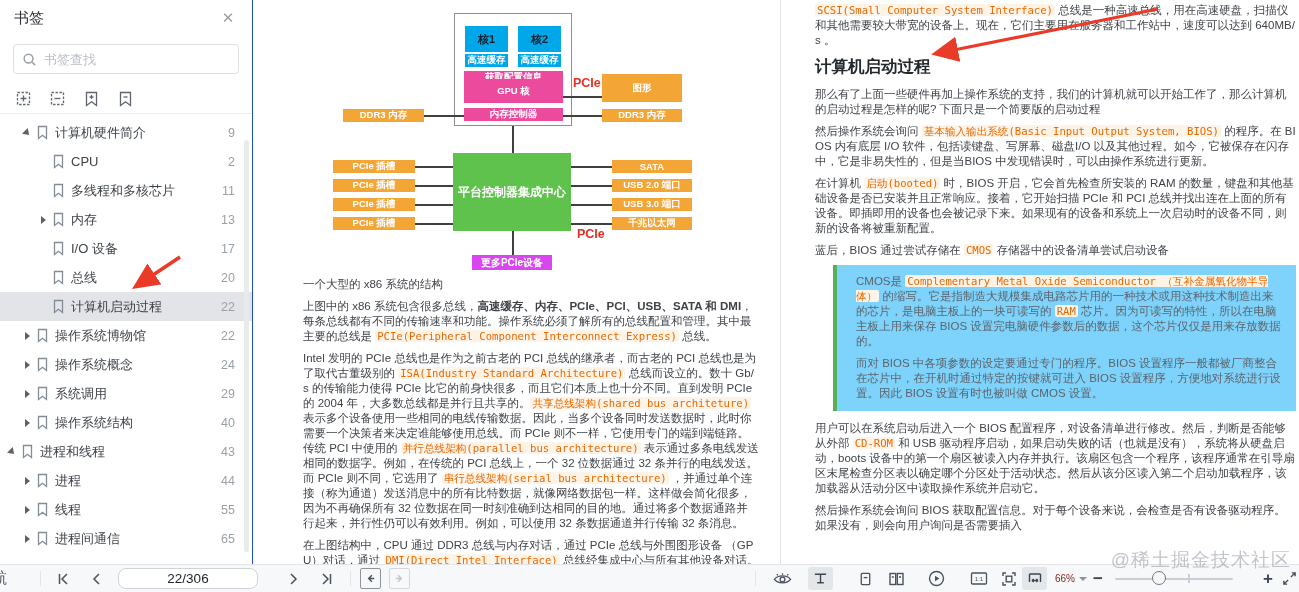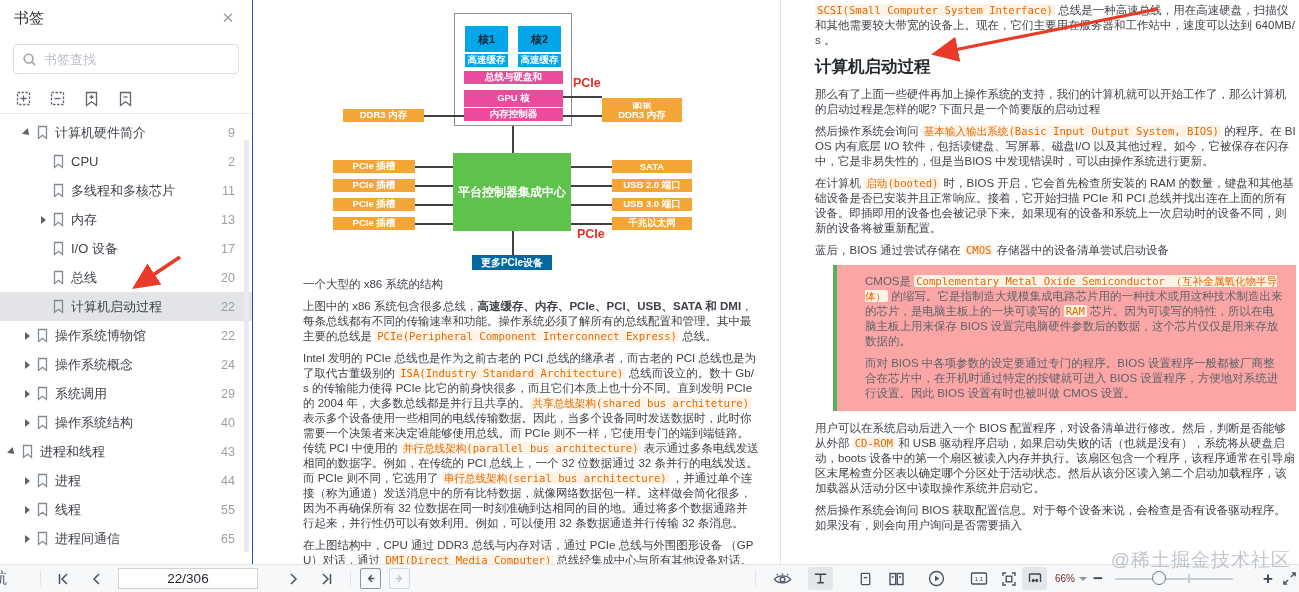--- a/index.html
+++ b/index.html
@@ -30,47 +30,47 @@
 .sb-scroll{position:absolute;right:3px;top:140px;width:5px;height:412px;border-radius:3px;background:#e8eaed}
 
 #doc{position:absolute;left:253px;top:0;width:1046px;height:564px;background:#fff;overflow:hidden}
 .col-divider{position:absolute;left:527px;top:0;width:1px;height:564px;background:#e4e4e6}
 .flow p.para{font-size:11.5px;line-height:15px;color:#3f4349;margin-bottom:7px;word-break:break-all}
 .code{font-family:"DejaVu Sans Mono","Liberation Mono",monospace;color:#e96900;background:#fdf3e7;border-radius:2px;padding:0 2px;font-size:10.6px}
 .bold{font-weight:bold}
 #left-flow{position:absolute;left:50px;top:277px;width:456px}
 #right-flow{position:absolute;left:562px;top:3px;width:481px}
 #right-flow .h2{font-size:16.5px;font-weight:bold;color:#23282d;margin:8px 0 9px}
-.quote{background:#fca5a5;border-left:4px solid #56b058;padding:9px 12px 3px 28px;margin:3px 0 10px 18px;}
+.quote{background:#7dd3fc;border-left:4px solid #56b058;padding:9px 12px 3px 19px;margin:3px 0 10px 18px;}
 .quote p.para{color:#5d646b}
 
 #diagram{position:absolute;left:77px;top:6px;width:380px;height:272px}
 .dbox{position:absolute;display:flex;align-items:center;justify-content:center;color:#fff;font-size:9.5px;font-weight:bold;white-space:nowrap}
 .cpu-outline{position:absolute;left:124px;top:7px;width:118px;height:113px;background:#fff;border:1.5px solid #8b9094}
 .blue{background:#00a7e9}
 .pink{background:#eb4a9d}
 .orange{background:#f3a536}
 .green{background:#5fc24d}
-.lblue{background:#0369a1}
+.lblue{background:#d946ef}
 .core{font-size:11px;color:#123;}
 .hline,.vline{position:absolute;background:#404040}
 .hline{height:1.5px}
 .vline{width:1.5px}
 .pcie-red{position:absolute;color:#e53026;font-weight:bold;font-size:12.5px}
 
 .arrow-svg{position:absolute;z-index:60;pointer-events:none}
 
 #watermark{position:absolute;right:8px;top:547px;font-size:19px;color:#9ca3ad;opacity:.62;letter-spacing:1px;z-index:50}
 
 #toolbar{position:absolute;left:0;top:564px;width:1299px;height:28px;background:#f7f8fa;border-top:1px solid #e2e4e6;z-index:40}
 .tb{position:absolute;top:0;height:27px;display:flex;align-items:center;justify-content:center;cursor:pointer;color:#49525e}
 .tb svg{display:block}
 .tb.sel{background:#e4e7ea;border-radius:3px;top:2px;height:23px}
 .vsep{position:absolute;top:6px;width:1px;height:15px;background:#e2e4e7}
-#page-input{position:absolute;left:118px;top:3px;width:140px;height:21px;border:1px solid #cfd3d8;border-radius:0;background:#fff;text-align:center;font-size:13.5px;color:#22262b;font-family:inherit;outline:none}
+#page-input{position:absolute;left:118px;top:3px;width:140px;height:21px;border:1px solid #cfd3d8;border-radius:8px;background:#fff;text-align:center;font-size:13.5px;color:#22262b;font-family:inherit;outline:none}
 .zoom-txt{font-size:10px;color:#7f1d1d}
 .caret{width:0;height:0;border-left:4px solid transparent;border-right:4px solid transparent;border-top:4.5px solid #8d949c;margin-left:4px}
 .slider-track{position:absolute;left:1115px;top:13px;width:118px;height:2px;background:#c9ced4;border-radius:1px}
 .slider-tick{position:absolute;left:1188px;top:9px;width:1.5px;height:9px;background:#c9ced4}
 .slider-knob{position:absolute;left:1152px;top:6px;width:14px;height:14px;border-radius:50%;background:#f7f8fa;border:1.5px solid #6f7881;cursor:pointer}
 .pm{font-size:17px;font-weight:bold;color:#3c4652}
 .frag{position:absolute;left:-8px;top:4px;font-size:15px;color:#4a5560}
 </style>
 </head>
 <body>
@@ -265,26 +265,26 @@
     <div class="hline" style="left:85px;top:217px;width:38px"></div>
     <div class="hline" style="left:241px;top:160px;width:41px"></div>
     <div class="hline" style="left:241px;top:179px;width:41px"></div>
     <div class="hline" style="left:241px;top:198px;width:41px"></div>
     <div class="hline" style="left:241px;top:217px;width:41px"></div>
 
     <div class="dbox blue core" style="left:135px;top:20px;width:43px;height:26px">核1</div>
     <div class="dbox blue core" style="left:188px;top:20px;width:43px;height:26px">核2</div>
     <div class="dbox blue" style="left:135px;top:48px;width:43px;height:13px">高速缓存</div>
     <div class="dbox blue" style="left:188px;top:48px;width:43px;height:13px">高速缓存</div>
-    <div class="dbox pink" style="left:134px;top:65px;width:99px;height:13px">总线与硬盘和</div>
-    <div class="dbox pink" style="left:134px;top:84px;width:99px;height:17px">GPU 核</div>
+    <div class="dbox pink" style="left:134px;top:65px;width:99px;height:13px">获取配置信息</div>
+    <div class="dbox pink" style="left:134px;top:73px;width:99px;height:24px">GPU 核</div>
     <div class="dbox pink" style="left:134px;top:102px;width:99px;height:13px">内存控制器</div>
 
     <div class="dbox orange" style="left:13px;top:103px;width:81px;height:13px">DDR3 内存</div>
-    <div class="dbox orange" style="left:272px;top:92px;width:80px;height:19px">图形</div>
+    <div class="dbox orange" style="left:272px;top:68px;width:80px;height:28px">图形</div>
     <div class="dbox orange" style="left:272px;top:103px;width:80px;height:13px">DDR3 内存</div>
     <div class="pcie-red" style="left:243px;top:70px">PCIe</div>
 
     <div class="dbox green" style="left:123px;top:147px;width:118px;height:78px;font-size:12px">平台控制器集成中心</div>
 
     <div class="dbox orange" style="left:3px;top:154px;width:82px;height:13px">PCIe 插槽</div>
     <div class="dbox orange" style="left:3px;top:173px;width:82px;height:13px">PCIe 插槽</div>
     <div class="dbox orange" style="left:3px;top:192px;width:82px;height:13px">PCIe 插槽</div>
     <div class="dbox orange" style="left:3px;top:211px;width:82px;height:13px">PCIe 插槽</div>
 
@@ -294,21 +294,21 @@
     <div class="dbox orange" style="left:282px;top:211px;width:80px;height:13px">千兆以太网</div>
     <div class="pcie-red" style="left:247px;top:221px">PCIe</div>
 
     <div class="dbox lblue" style="left:142px;top:249px;width:80px;height:15px;font-size:10px">更多PCIe设备</div>
   </div>
 
   <div id="left-flow" class="flow">
       <p class="para"><span>一个大型的 x86 系统的结构</span></p>
       <p class="para"><span>上图中的 x86 系统包含很多总线，</span><span class="bold">高速缓存、内存、PCIe、PCI、USB、SATA 和 DMI</span><span>，每条总线都有不同的传输速率和功能。操作系统必须了解所有的总线配置和管理。其中最主要的总线是 </span><span class="code">PCIe(Peripheral Component Interconnect Express)</span><span> 总线。</span></p>
       <p class="para"><span>Intel 发明的 PCIe 总线也是作为之前古老的 PCI 总线的继承者，而古老的 PCI 总线也是为了取代古董级别的 </span><span class="code">ISA(Industry Standard Architecture)</span><span> 总线而设立的。数十 Gb/s 的传输能力使得 PCIe 比它的前身快很多，而且它们本质上也十分不同。直到发明 PCIe 的 2004 年，大多数总线都是并行且共享的。</span><span class="code">共享总线架构(shared bus architeture)</span><span> 表示多个设备使用一些相同的电线传输数据。因此，当多个设备同时发送数据时，此时你需要一个决策者来决定谁能够使用总线。而 PCIe 则不一样，它使用专门的端到端链路。传统 PCI 中使用的 </span><span class="code">并行总线架构(parallel bus architecture)</span><span> 表示通过多条电线发送相同的数据字。例如，在传统的 PCI 总线上，一个 32 位数据通过 32 条并行的电线发送。而 PCIe 则不同，它选用了 </span><span class="code">串行总线架构(serial bus architecture)</span><span> ，并通过单个连接（称为通道）发送消息中的所有比特数据，就像网络数据包一样。这样做会简化很多，因为不再确保所有 32 位数据在同一时刻准确到达相同的目的地。通过将多个数据通路并行起来，并行性仍可以有效利用。例如，可以使用 32 条数据通道并行传输 32 条消息。</span></p>
-      <p class="para"><span>在上图结构中，CPU 通过 DDR3 总线与内存对话，通过 PCIe 总线与外围图形设备 （GPU）对话，通过 </span><span class="code">DMI(Direct Media Computer)</span><span> 总线经集成中心与所有其他设备对话。而集成控制中心通过串行总线与 USB 设备对话，通过 SATA 总线与硬盘和 DVD 驱动器对话，通过 PCIe 传输以太网络帧。</span></p>
+      <p class="para"><span>在上图结构中，CPU 通过 DDR3 总线与内存对话，通过 PCIe 总线与外围图形设备 （GPU）对话，通过 </span><span class="code">DMI(Direct Intel Interface)</span><span> 总线经集成中心与所有其他设备对话。而集成控制中心通过串行总线与 USB 设备对话，通过 SATA 总线与硬盘和 DVD 驱动器对话，通过 PCIe 传输以太网络帧。</span></p>
     </div>
   <div id="right-flow" class="flow">
       <p class="para"><span class="code">SCSI(Small Computer System Interface)</span><span> 总线是一种高速总线，用在高速硬盘，扫描仪和其他需要较大带宽的设备上。现在，它们主要用在服务器和工作站中，速度可以达到 640MB/s 。</span></p>
       <div class="h2">计算机启动过程</div>
       <p class="para"><span>那么有了上面一些硬件再加上操作系统的支持，我们的计算机就可以开始工作了，那么计算机的启动过程是怎样的呢? 下面只是一个简要版的启动过程</span></p>
       <p class="para"><span>然后操作系统会询问 </span><span class="code">基本输入输出系统(Basic Input Output System, BIOS)</span><span> 的程序。在 BIOS 内有底层 I/O 软件，包括读键盘、写屏幕、磁盘I/O 以及其他过程。如今，它被保存在闪存中，它是非易失性的，但是当BIOS 中发现错误时，可以由操作系统进行更新。</span></p>
       <p class="para"><span>在计算机 </span><span class="code">启动(booted)</span><span> 时，BIOS 开启，它会首先检查所安装的 RAM 的数量，键盘和其他基础设备是否已安装并且正常响应。接着，它开始扫描 PCIe 和 PCI 总线并找出连在上面的所有设备。即插即用的设备也会被记录下来。如果现有的设备和系统上一次启动时的设备不同，则新的设备将被重新配置。</span></p>
       <p class="para"><span>蓝后，BIOS 通过尝试存储在 </span><span class="code">CMOS</span><span> 存储器中的设备清单尝试启动设备</span></p>
       <div class="quote">
         <p class="para"><span>CMOS是 </span><span class="code">Complementary Metal Oxide Semiconductor （互补金属氧化物半导体）</span><span> 的缩写。它是指制造大规模集成电路芯片用的一种技术或用这种技术制造出来的芯片，是电脑主板上的一块可读写的 </span><span class="code">RAM</span><span> 芯片。因为可读写的特性，所以在电脑主板上用来保存 BIOS 设置完电脑硬件参数后的数据，这个芯片仅仅是用来存放数据的。</span></p>

